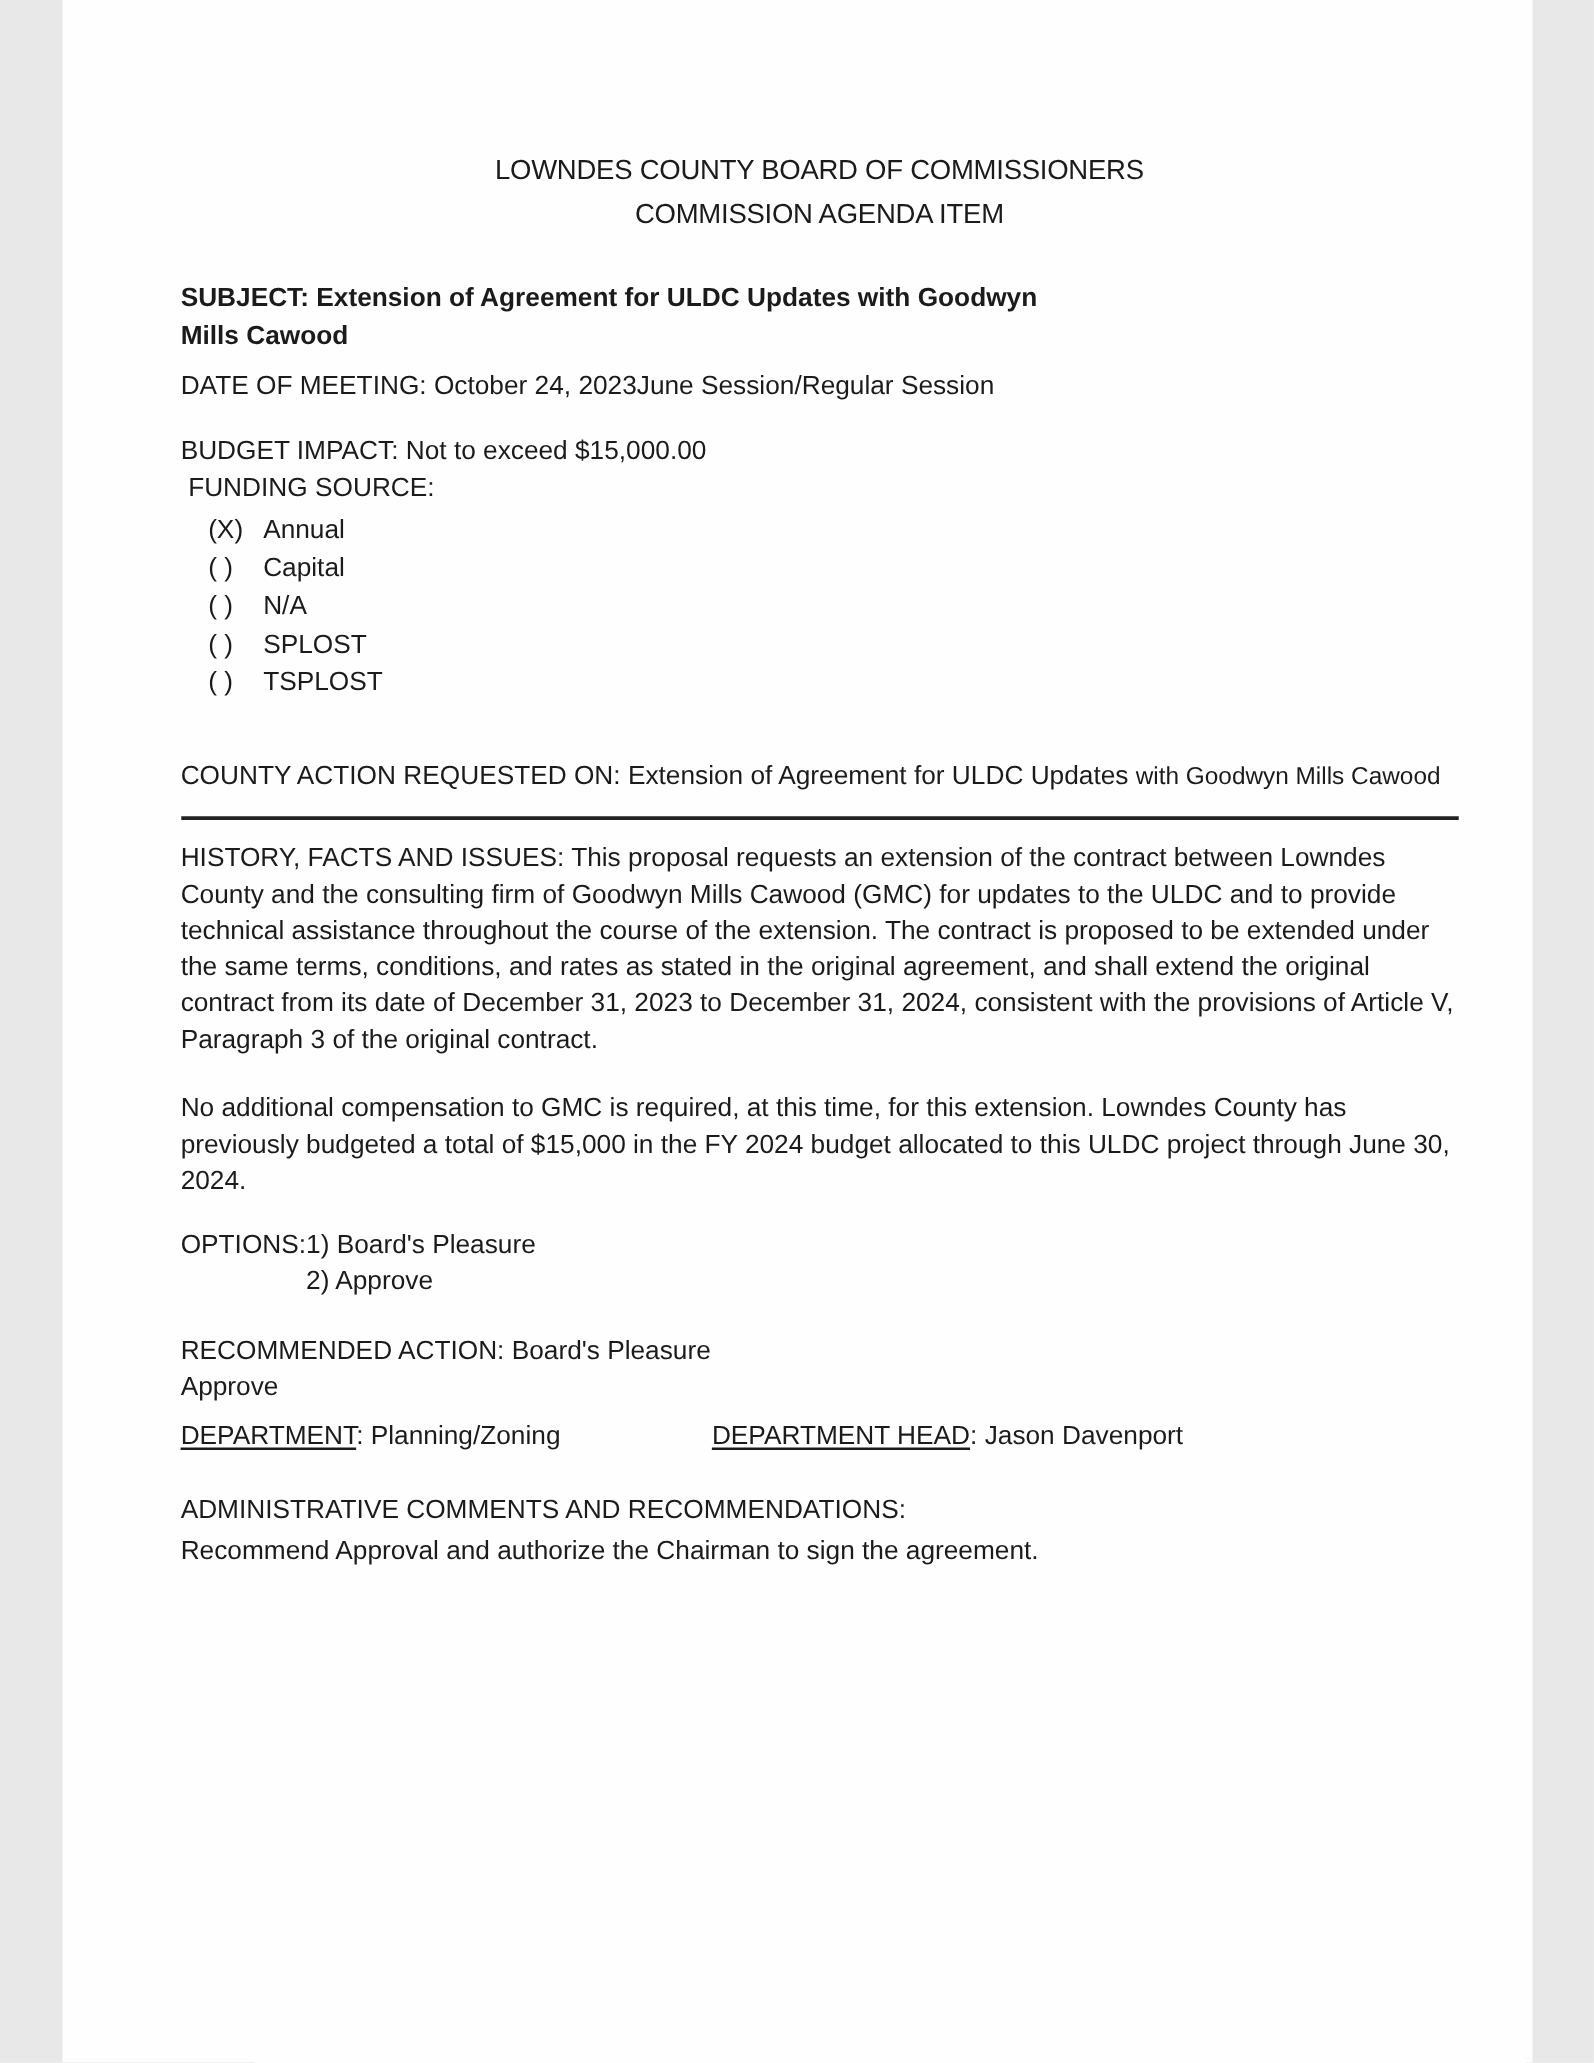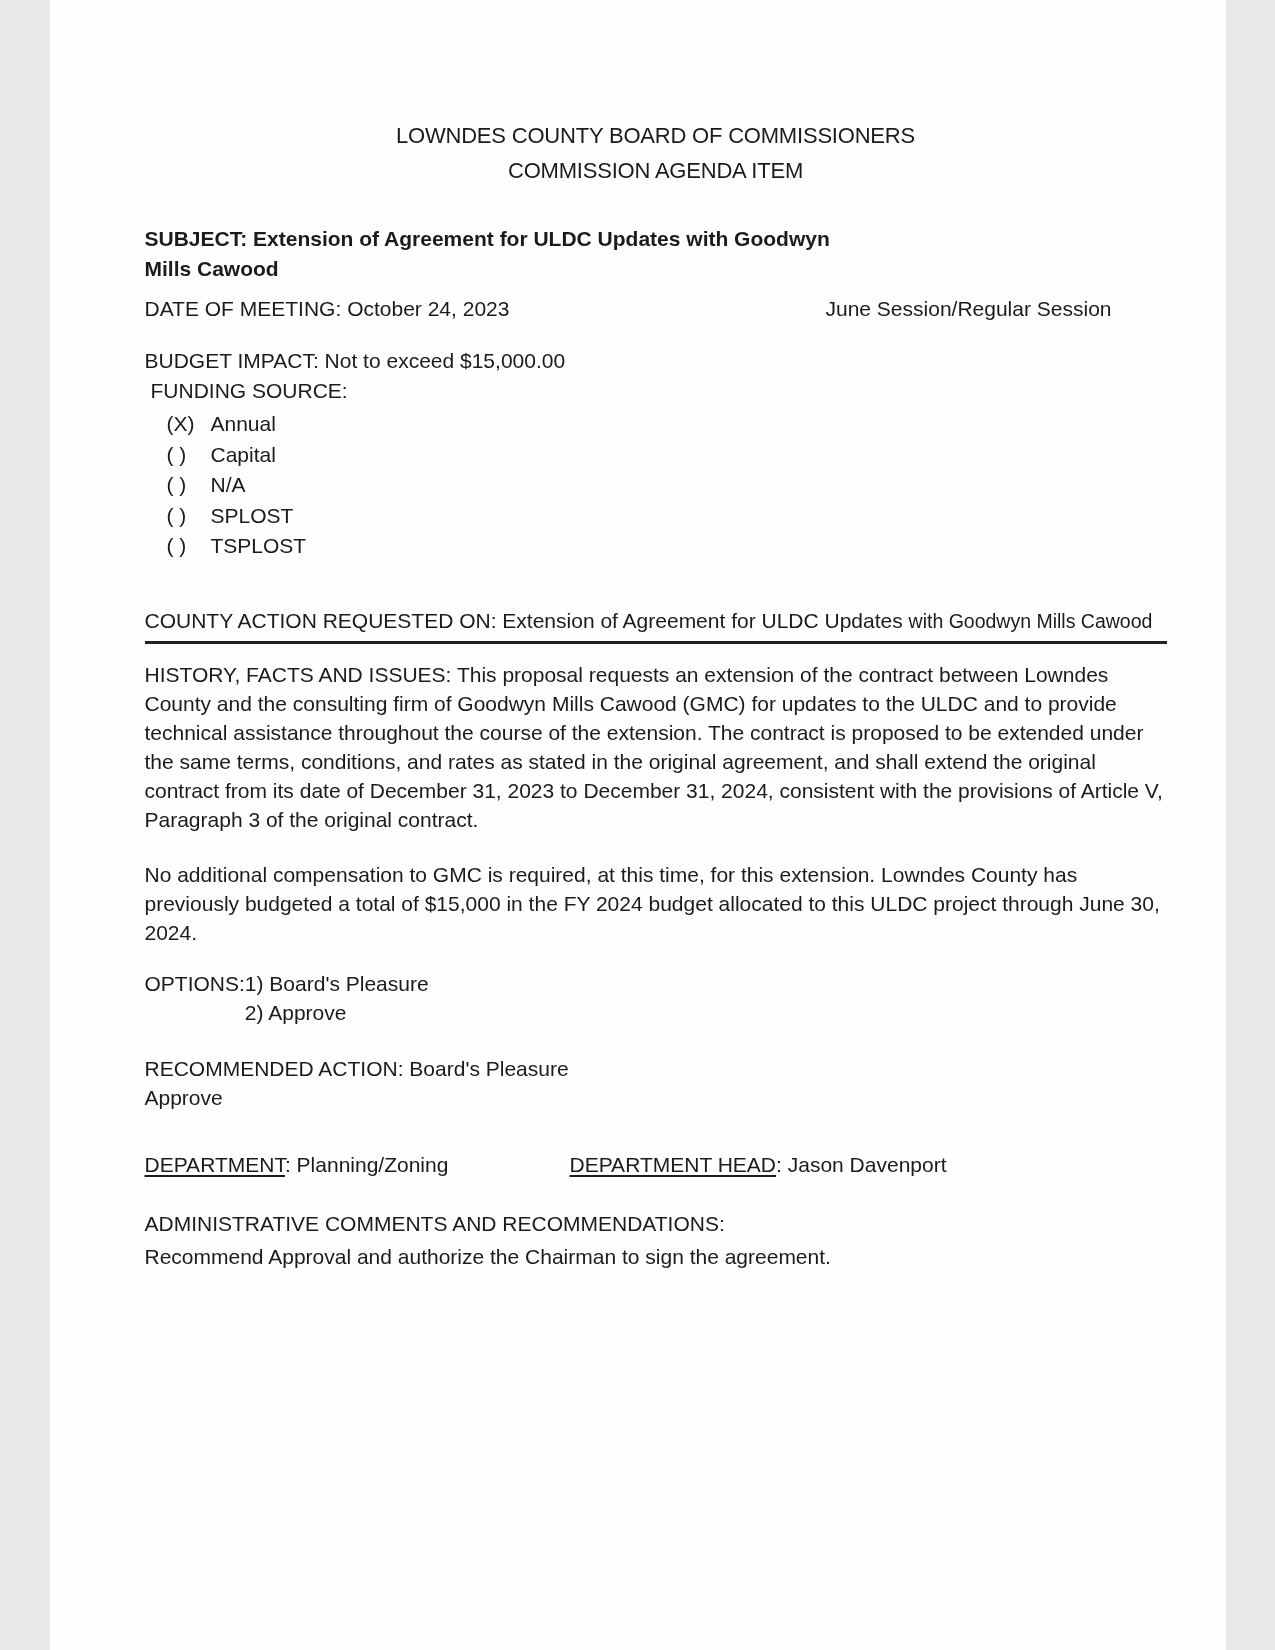--- a/index.html
+++ b/index.html
@@ -30,44 +30,43 @@
   }
   .subject-block {
     margin-top: 36px;
     max-width: 700px;
     line-height: 30px;
     font-weight: bold;
   }
   .meeting-row {
     margin-top: 10px;
     display: flex;
-    justify-content: space-between;
     align-items: baseline;
     line-height: 30px;
   }
   .session-type { margin-right: 55px; }
   .budget-line { margin-top: 22px; line-height: 30px; }
   .funding-label { padding-left: 6px; line-height: 30px; }
   .funding-options { margin-top: 3px; padding-left: 22px; list-style: none; }
   .funding-options li { display: flex; line-height: 30.5px; }
   .funding-mark { width: 44px; flex: 0 0 44px; }
   .county-action {
     margin-top: 44px;
-    padding-bottom: 5px;
+    padding-bottom: 17px;
     border-bottom: 3px solid #222;
     line-height: 30px;
     white-space: nowrap;
   }
   .county-action .suffix { font-size: 19.5px; }
   .history-p1 { margin-top: 16px; }
   .history-p2 { margin-top: 26px; }
   .options-block { margin-top: 22px; display: flex; line-height: 29.5px; }
   .options-label { flex: 0 0 92px; text-align: right; }
   .recommended-block { margin-top: 26px; line-height: 29px; }
-  .department-row { margin-top: 38px; display: flex; line-height: 30px; }
+  .department-row { margin-top: 10px; display: flex; line-height: 30px; }
   .department-left { flex: 0 0 425px; }
   .u { text-decoration: underline; text-underline-offset: 3px; }
   .admin-block { margin-top: 27px; line-height: 33px; }
 </style>
 </head>
 <body>
 
 <div class="page">
   <div class="content">
 

